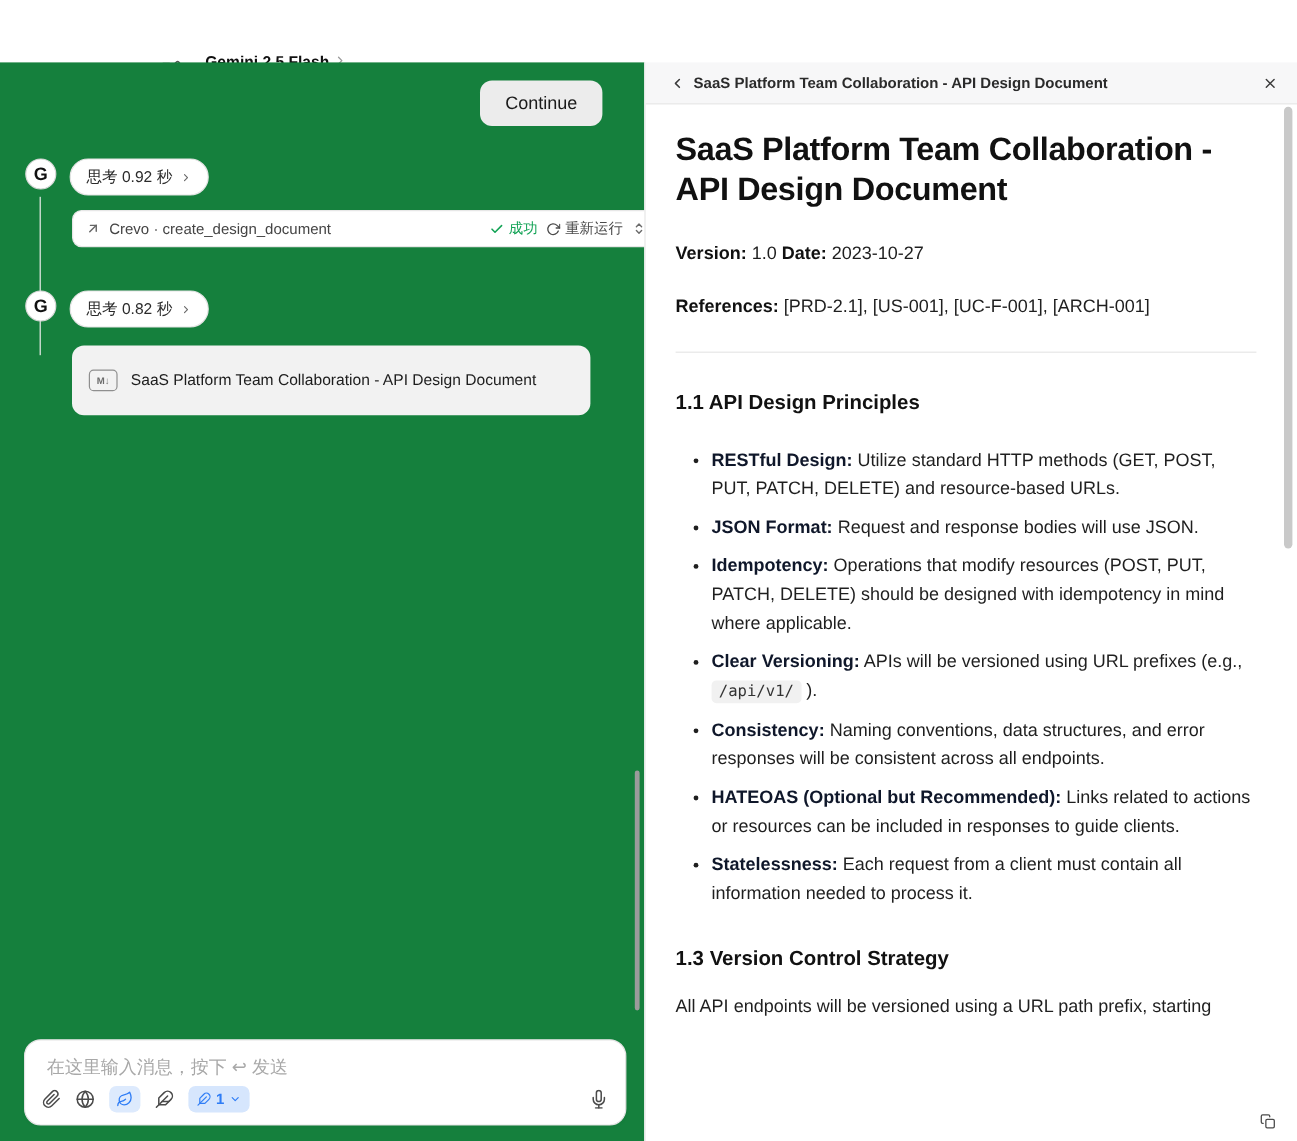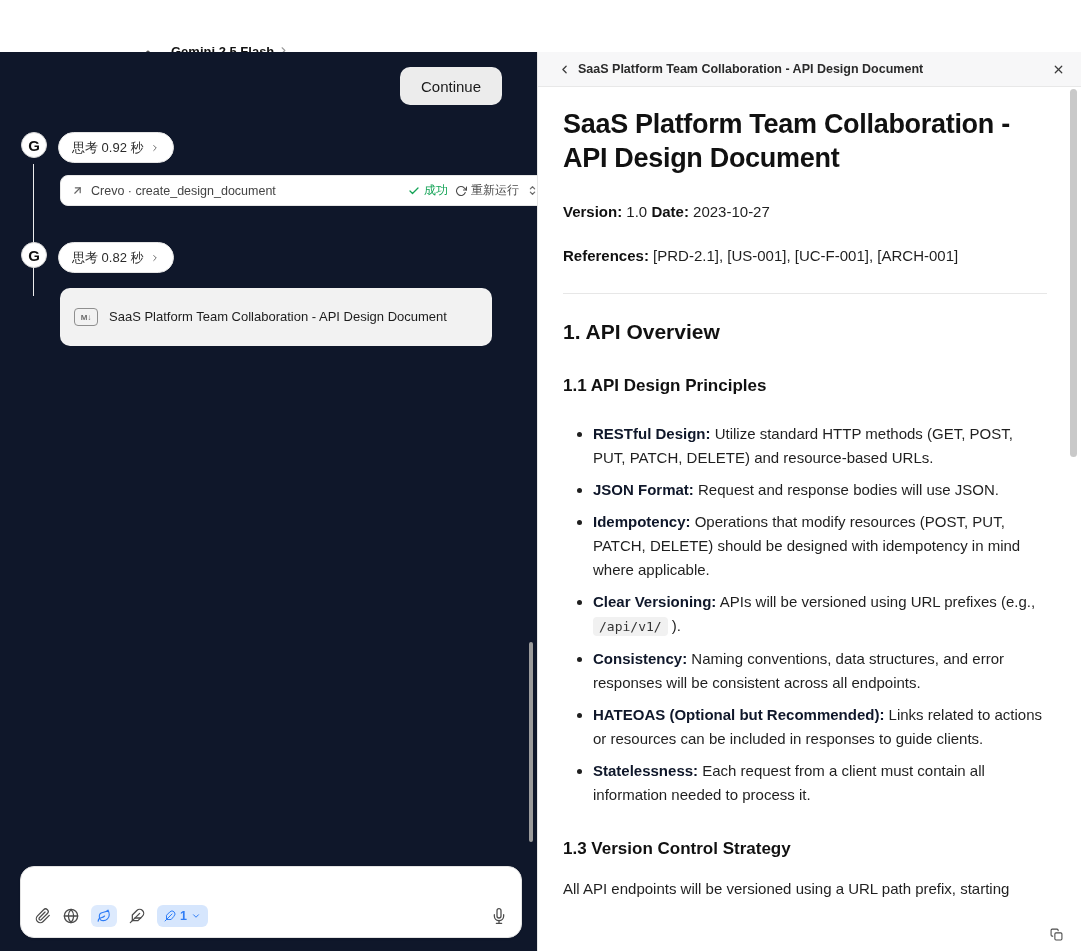--- a/index.html
+++ b/index.html
@@ -14,21 +14,21 @@
   .dot { width:12px; height:12px; border-radius:50%; display:inline-block; }
   .dot.red { background:#ff5f57; } .dot.yellow { background:#febc2e; } .dot.green { background:#28c840; }
   .tb-icon { background:none; border:none; color:#555; padding:4px; margin-right:10px; cursor:pointer; display:flex; align-items:center; }
   .title-group { margin-left:6px; line-height:1.2; }
   .title-row { display:flex; align-items:center; gap:4px; font-size:13px; font-weight:700; color:#111; }
   .title-chev { color:#9a9a9a; }
   .subtitle { font-size:11px; color:#8a8a8a; margin-top:2px; }
   .tb-spacer { flex:1; }
 
   
-  .chat-panel { position:absolute; left:0; top:52px; width:537px; height:899px; background:#0f172a; }
+  .chat-panel { position:absolute; left:0; top:52px; width:537px; height:899px; background:#15803d; }
   .continue-btn { position:absolute; top:15px; right:35px; height:38px; padding:0 21px;
     background:#ececec; border:none; border-radius:10px; font-size:15px; color:#1a1a1a;
     font-family:inherit; cursor:pointer; }
   .avatar { position:absolute; left:21px; width:26px; height:26px; border-radius:50%;
     border:1px solid #d8d8d8; display:flex; align-items:center; justify-content:center;
     font-size:15px; font-weight:800; color:#111; background:#fff; z-index:2; }
   .thread-line { position:absolute; left:33px; top:112px; width:1px; height:132px; background:#ececec; }
   .pill { position:absolute; left:58px; height:31px; padding:0 13px; background:#fff;
     border:1px solid #e4e4e4; border-radius:999px; display:flex; align-items:center; gap:6px;
     font-size:13px; color:#2b2b2b; font-family:inherit; cursor:pointer; }
@@ -195,20 +195,21 @@
     <div class="doc-card">
       <span class="md-badge">M↓</span>
       <span>
         <div class="doc-card-title">SaaS Platform Team Collaboration - API Design Document</div>
       </span>
     </div>
 
     <div class="chat-scrollbar"></div>
 
     <div class="composer">
+      <input class="composer-input" placeholder="在这里输入消息，按下 ↩ 发送" style="">
       <div class="composer-toolbar">
         <button class="ico-btn">
           <svg width="16" height="16" viewBox="0 0 24 24" fill="none" stroke="currentColor" stroke-width="1.9" stroke-linecap="round" stroke-linejoin="round">
               <path d="M21.44 11.05l-9.19 9.19a6 6 0 0 1-8.49-8.49l9.19-9.19a4 4 0 0 1 5.66 5.66l-9.2 9.19a2 2 0 0 1-2.83-2.83l8.49-8.48"></path>
             </svg>
         </button>
         <button class="ico-btn">
           <svg width="16" height="16" viewBox="0 0 24 24" fill="none" stroke="currentColor" stroke-width="1.9" stroke-linecap="round" stroke-linejoin="round">
               <circle cx="12" cy="12" r="10"></circle>
               <line x1="2" y1="12" x2="22" y2="12"></line>
@@ -276,21 +277,20 @@
         <span>2023-10-27</span>
       </p>
 
       <p class="meta">
         <b>References:</b>
         <span>[PRD-2.1], [US-001], [UC-F-001], [ARCH-001]</span>
       </p>
 
       <hr class="doc-hr">
 
-      <h2>1. API Overview</h2>
       <h3>1.1 API Design Principles</h3>
 
       <ul class="principles">
         <li><b>RESTful Design:</b><span> Utilize standard HTTP methods (GET, POST, PUT, PATCH, DELETE) and resource-based URLs.</span></li>
         <li><b>JSON Format:</b><span> Request and response bodies will use JSON.</span></li>
         <li><b>Idempotency:</b><span> Operations that modify resources (POST, PUT, PATCH, DELETE) should be designed with idempotency in mind where applicable.</span></li>
         <li><b>Clear Versioning:</b><span> APIs will be versioned using URL prefixes (e.g., </span><code>/api/v1/</code><span> ).</span></li>
         <li><b>Consistency:</b><span> Naming conventions, data structures, and error responses will be consistent across all endpoints.</span></li>
         <li><b>HATEOAS (Optional but Recommended):</b><span> Links related to actions or resources can be included in responses to guide clients.</span></li>
         <li><b>Statelessness:</b><span> Each request from a client must contain all information needed to process it.</span></li>

